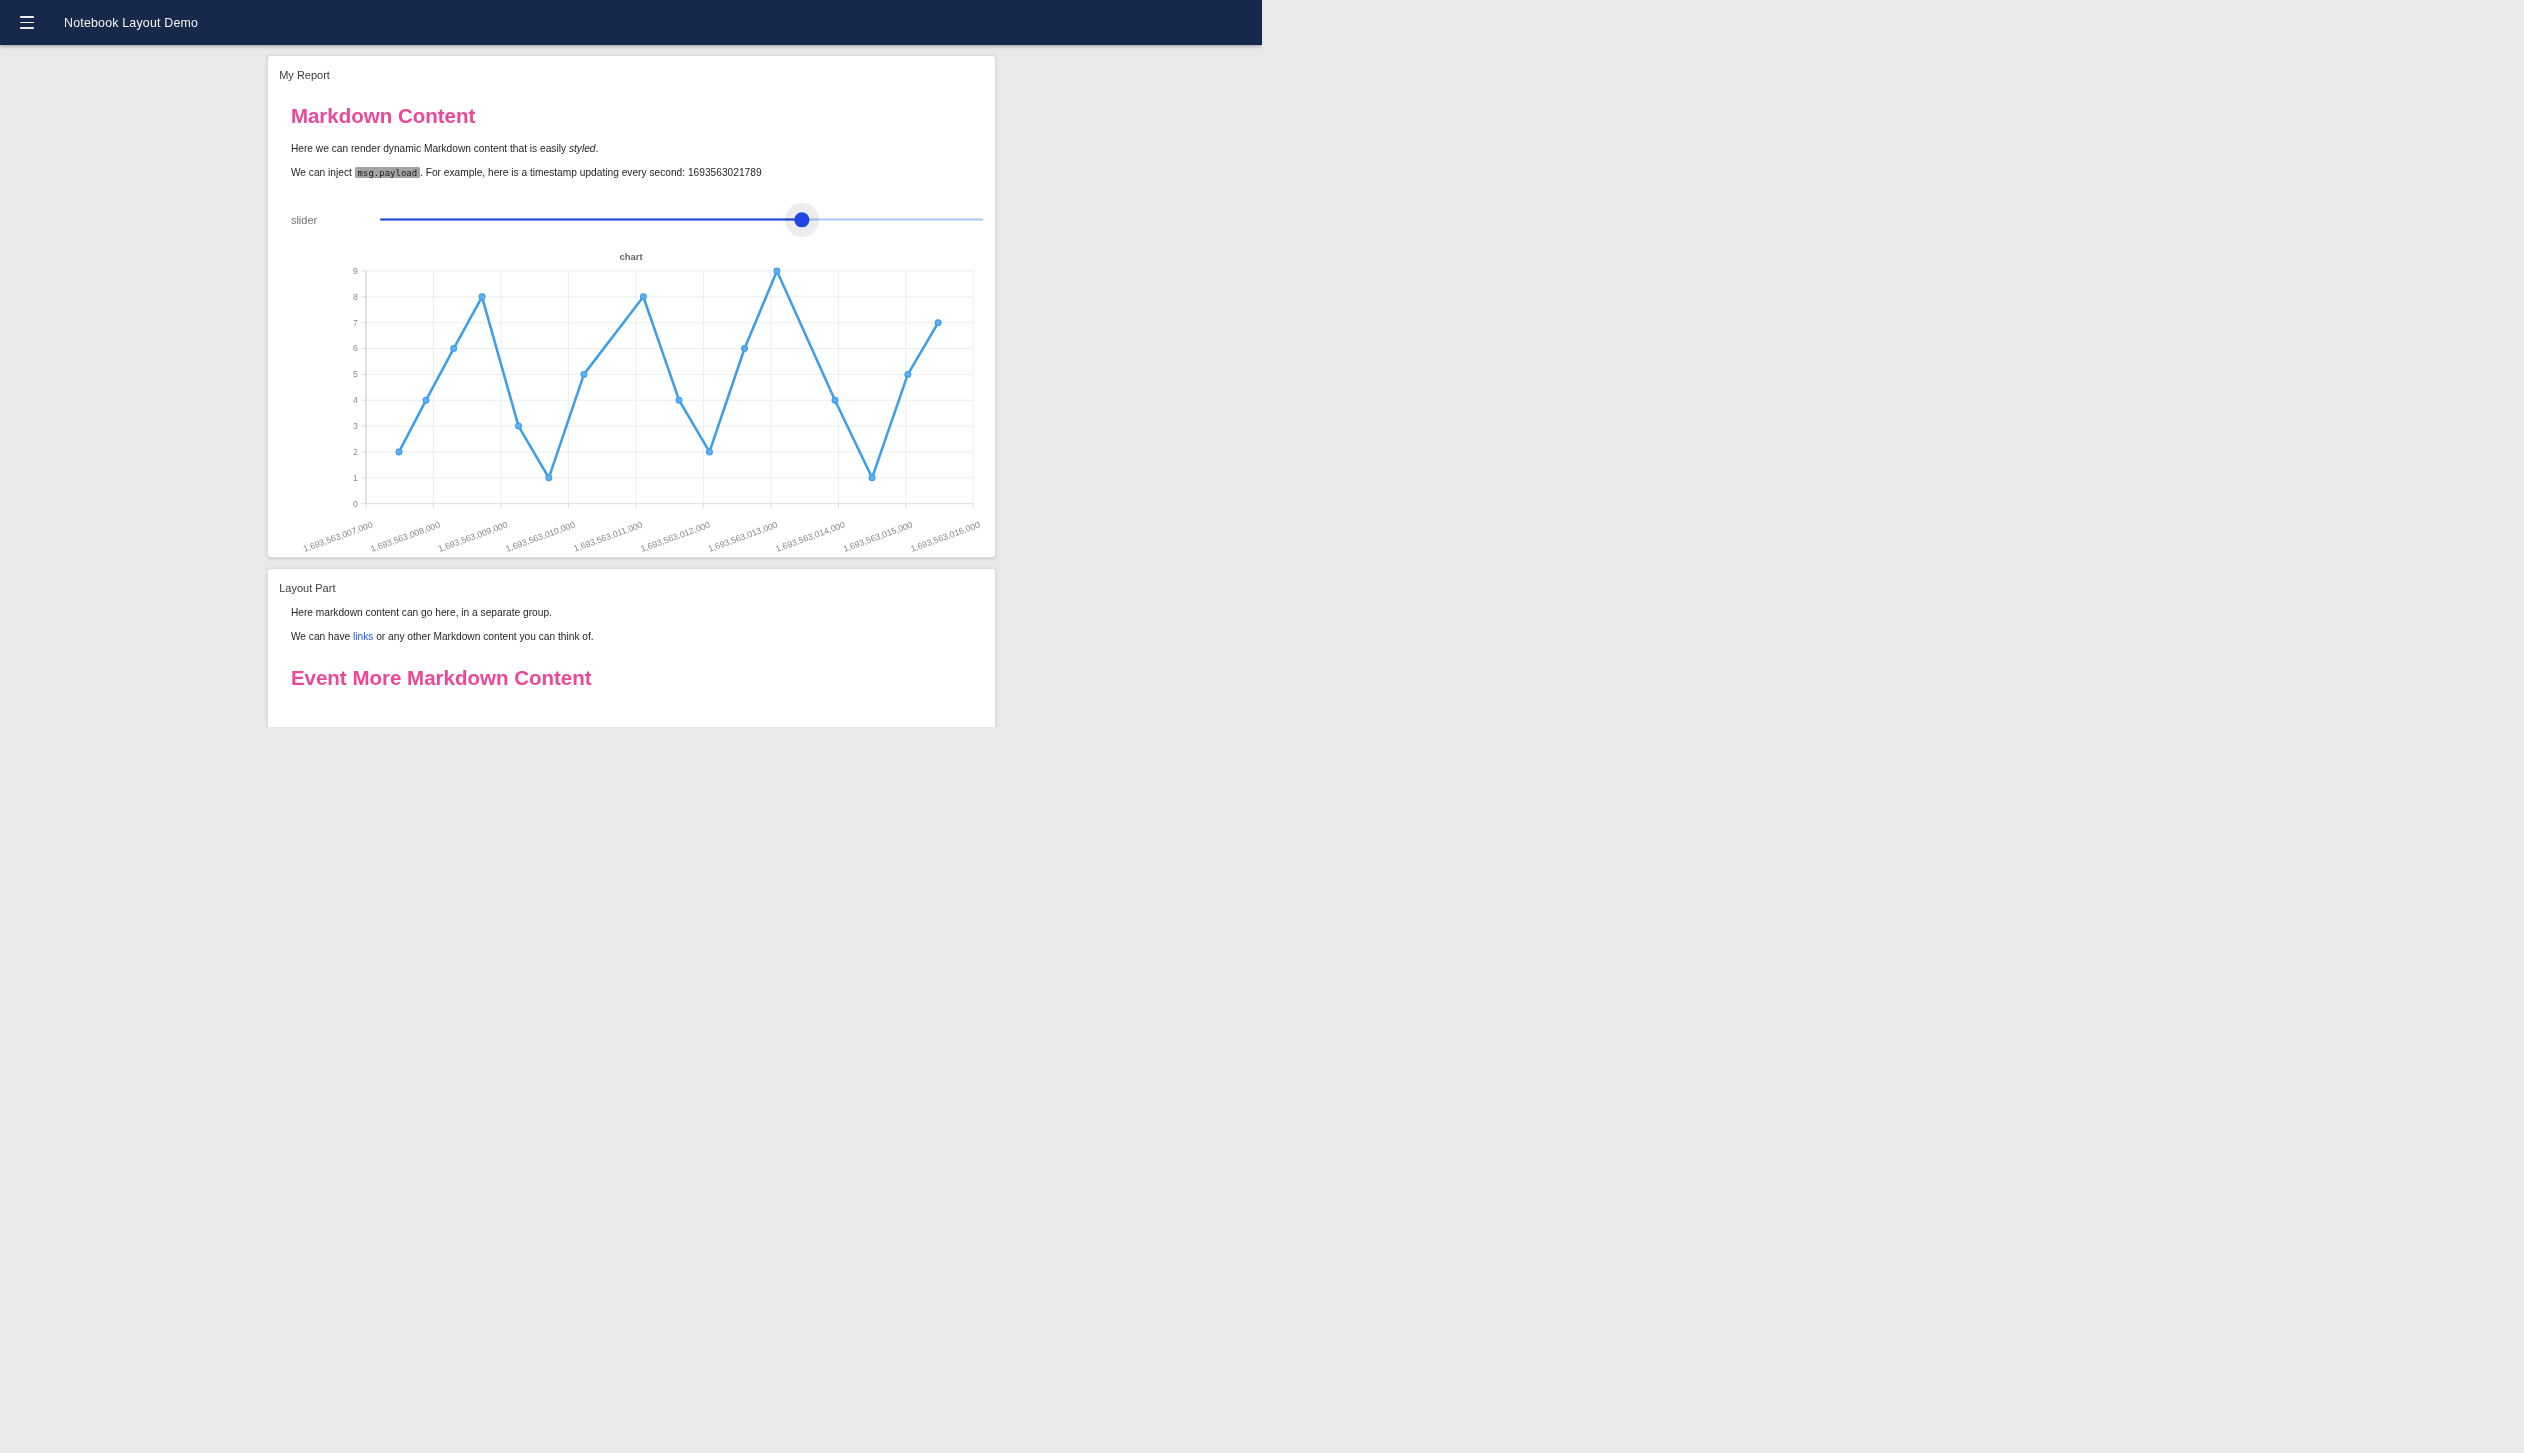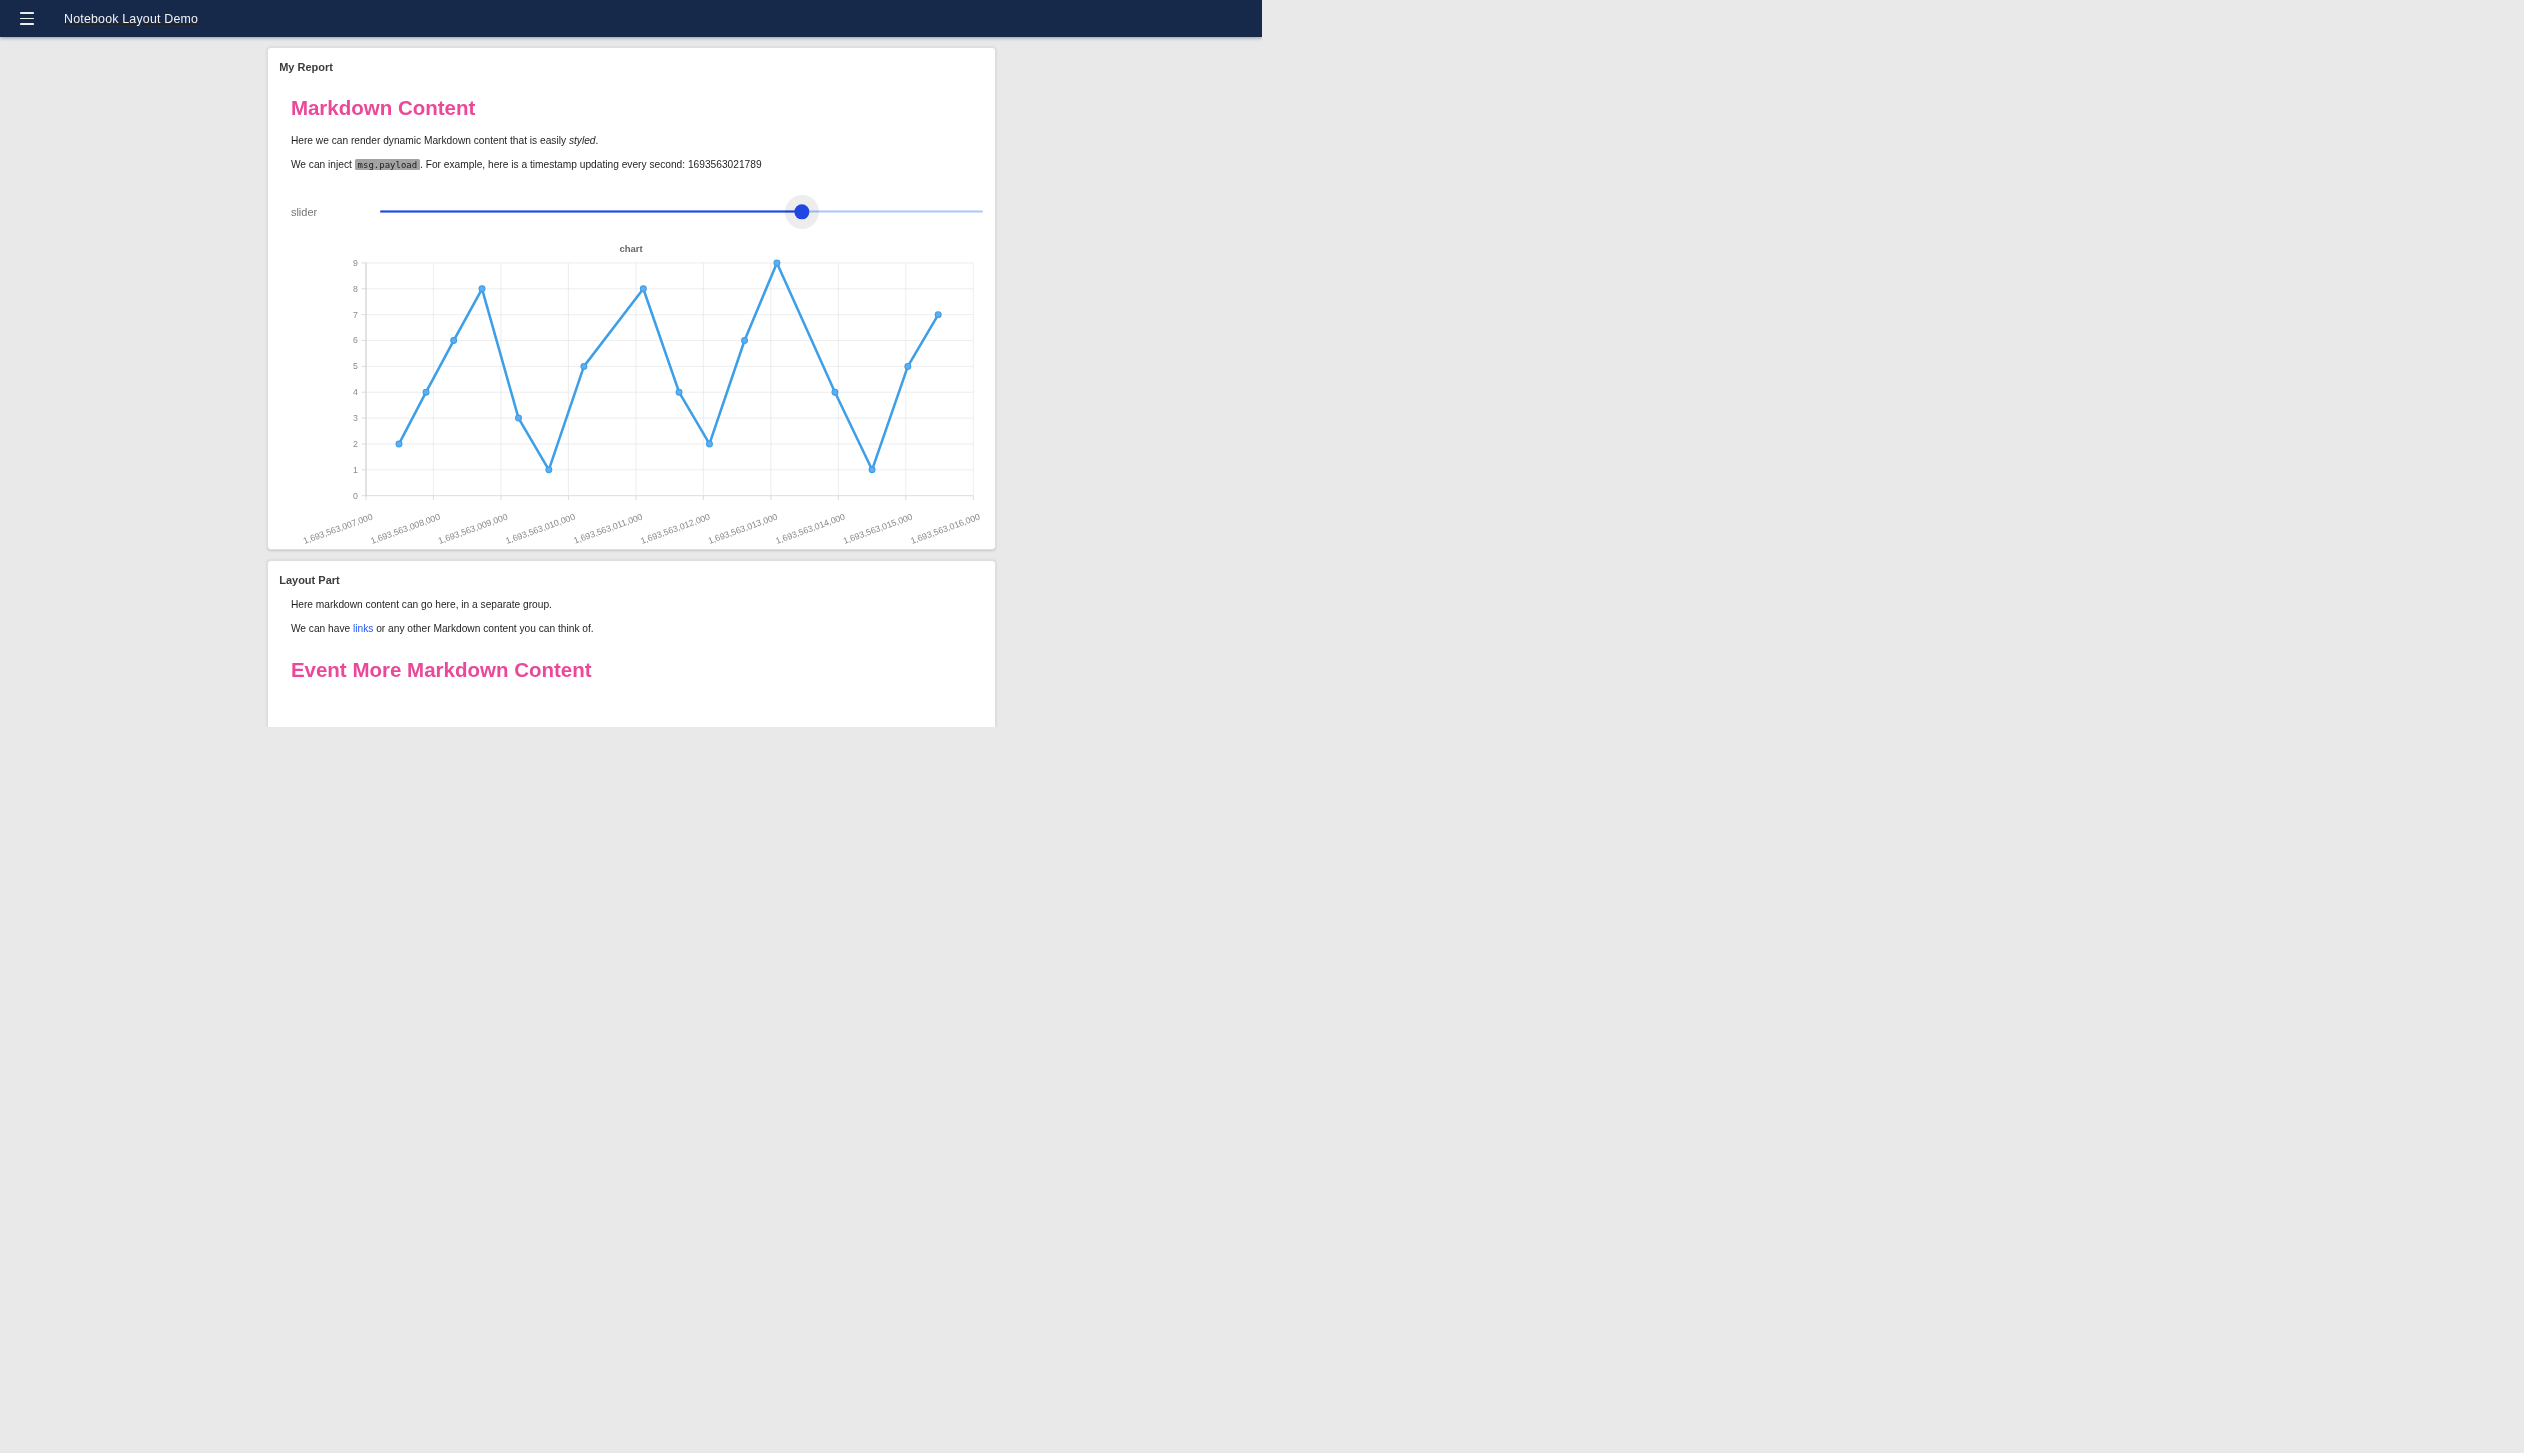--- a/index.html
+++ b/index.html
@@ -5,28 +5,27 @@
   * { box-sizing: border-box; margin: 0; padding: 0; }
   html, body { width: 1262px; height: 727px; overflow: hidden; }
   body {
     background: #E9E9E9;
     font-family: "Liberation Sans", "DejaVu Sans", sans-serif;
     color: #222;
   }
 
   
   .app-header {
-    height: 37px;
+    height: 45px;
     background: #16294A;
     display: flex;
     align-items: center;
     box-shadow: 0 0.7px 3.7px rgba(0,0,0,0.35);
     position: relative;
     z-index: 5;
-    text-decoration: underline;
   }
   .menu-btn {
     background: none; border: none; cursor: pointer;
     margin-left: 18px; padding: 4.4px 1.5px;
     display: inline-flex; flex-direction: column; gap: 3.3px;
   }
   .menu-btn .bar { width: 14px; height: 1.9px; background: #EDEDED; border-radius: 0.7px; display: block; }
   .app-title {
     color: #F2F2F2; font-size: 12.4px; font-weight: 400;
     letter-spacing: 0.2px; margin-left: 29px;
@@ -34,21 +33,21 @@
 
   
   .card {
     width: 729px; margin: 0 auto; background: #FFFFFF;
     border: 0.7px solid #DEDEDE; border-radius: 3.7px;
     box-shadow: 0 0.7px 2.2px rgba(0,0,0,0.14);
     padding: 11.7px;
   }
   .card-1 { margin-top: 10.2px; height: 503px; }
   .card-2 { margin-top: 10.2px; height: 307px; }
-  .group-title { font-size: 11px; font-weight: 700; color: #3C3C3C; line-height: 15.3px; }
+  .group-title { font-size: 11px; font-weight: 400; color: #3C3C3C; line-height: 15.3px; }
 
   .md-block { padding: 0 11.7px; }
   .md-block h1 {
     font-size: 20.5px; font-weight: 700; color: #ec4899;
     line-height: 25px; margin: 20px 0 12.4px 0;
   }
   .md-block p { font-size: 10.2px; color: #1F1F1F; line-height: 15.3px; margin: 8.8px 0; }
   .md-block code {
     font-family: "DejaVu Sans Mono", "Liberation Mono", monospace;
     font-size: 9px; background: #a3a3a3; color: #202020;

